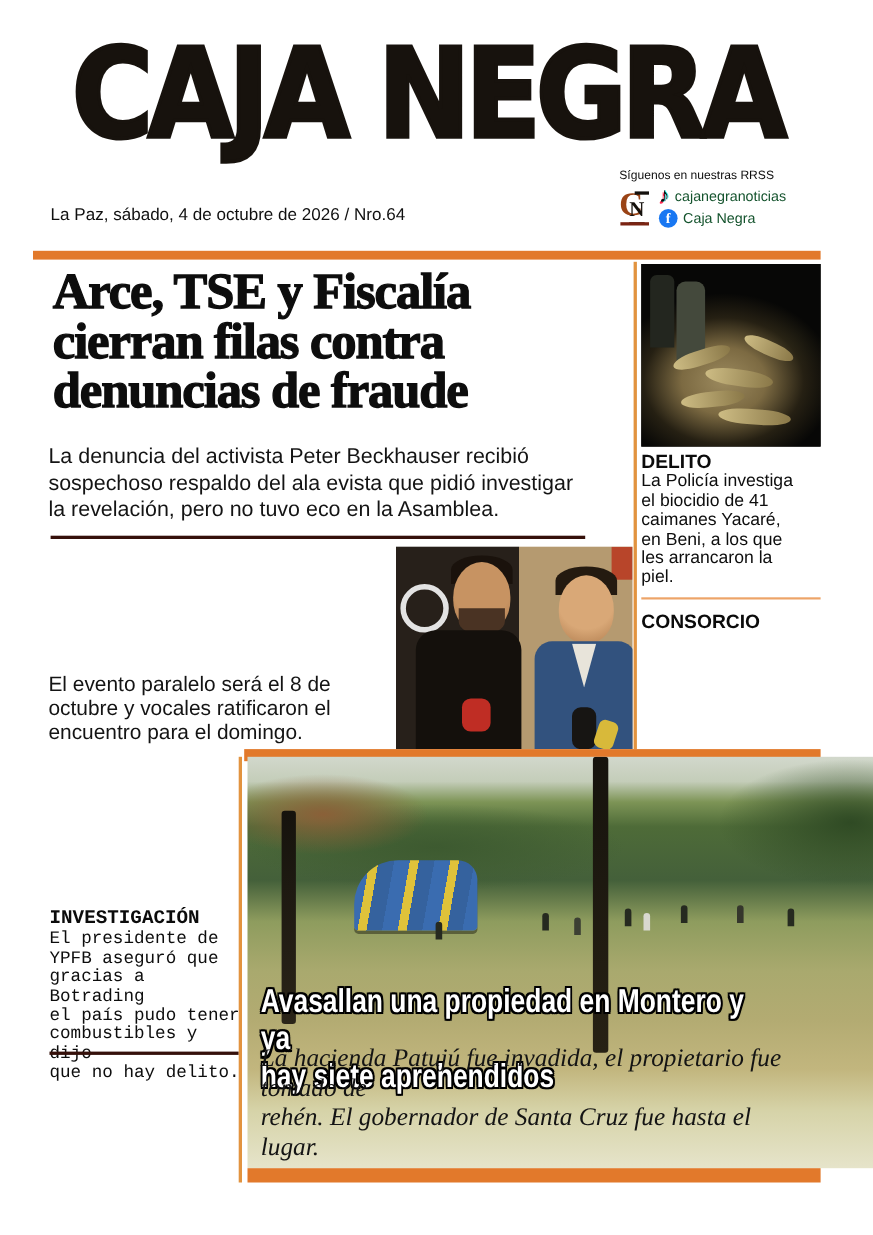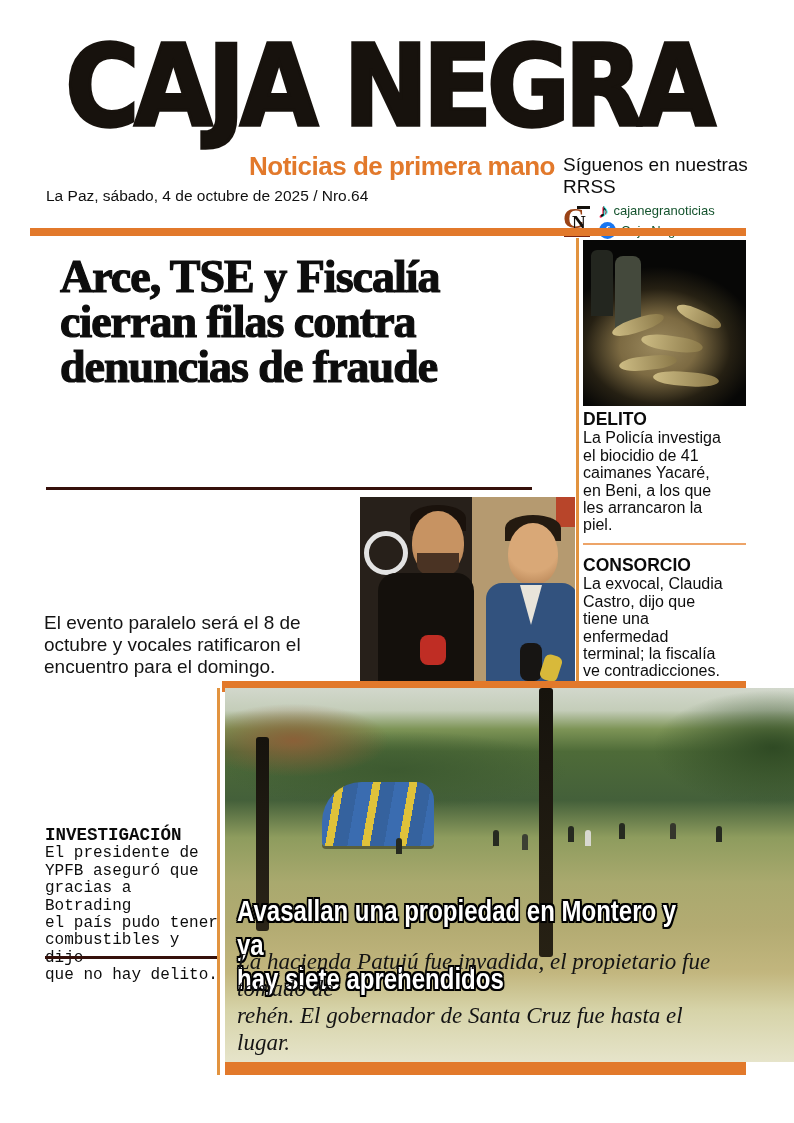--- a/index.html
+++ b/index.html
@@ -10,21 +10,21 @@
   
   .masthead{position:absolute;left:30px;top:26px;width:716px;margin:0;text-align:center;
     font-family:"DejaVu Sans",sans-serif;font-weight:bold;font-size:101px;letter-spacing:-5px;
     color:#17120d;-webkit-text-stroke:3px #17120d;transform:scaleY(1.12);transform-origin:top center;
     line-height:1.05;}
   .tagline{position:absolute;left:132px;top:151px;width:540px;text-align:center;
     font-weight:bold;font-size:26px;letter-spacing:-0.5px;color:#e2792b;}
   .dateline{position:absolute;left:46px;top:187px;font-size:15.5px;color:#101010;}
 
   .social{position:absolute;left:563px;top:154px;width:210px;}
-  .social-heading{font-size:19px;color:#0d0d0d;margin-bottom:3px;}
+  .social-heading{font-size:11px;color:#0d0d0d;margin-bottom:3px;}
   .social-rows{display:flex;align-items:center;}
   .cn-logo{position:relative;width:30px;height:34px;margin-right:6px;flex:0 0 auto;}
   .cn-c{position:absolute;left:0;top:-2px;font-family:"Liberation Serif",serif;font-weight:bold;
     font-size:30px;color:#9a4316;}
   .cn-n{position:absolute;left:9px;top:9px;font-family:"Liberation Serif",serif;font-weight:bold;
     font-size:19px;color:#14100c;border-bottom:2px solid #14100c;}
   .cn-topbar{position:absolute;left:14px;top:3px;width:13px;height:3px;background:#14100c;}
   .cn-botbar{position:absolute;left:1px;bottom:0;width:26px;height:3px;background:#7a2412;}
   .handles{display:flex;flex-direction:column;gap:2px;}
   .handle-row{display:flex;align-items:center;gap:5px;}
@@ -42,21 +42,21 @@
   .bar-bottom{left:225px;top:1062px;width:521px;height:13px;}
   .vrule{position:absolute;width:2.5px;background:#e2933f;}
   .vrule-1{left:576px;top:238px;height:443px;}
   .vrule-2{left:217px;top:688px;height:387px;}
   .hrule-dark{position:absolute;height:2.5px;background:#35100a;}
   .hrule-1{left:46px;top:487px;width:486px;}
   .hrule-left{left:45px;top:956px;width:172px;}
   .hrule-sidebar{position:absolute;left:583px;top:543px;width:163px;height:2px;background:#eda468;}
 
   
-  .headline-main{position:absolute;left:44px;top:238px;width:535px;margin:16px;
+  .headline-main{position:absolute;left:44px;top:238px;width:535px;margin:4px;
     font-family:"Liberation Serif",serif;font-weight:bold;font-size:46px;line-height:0.98;
     letter-spacing:-1px;color:#0d0d0d;-webkit-text-stroke:1.2px #0d0d0d;}
   .standfirst{position:absolute;left:44px;top:404px;width:545px;font-size:19.5px;
     line-height:1.22;color:#141414;}
 
   
   .headline-2{position:absolute;left:44px;top:492px;width:340px;margin:0;
     font-family:"Liberation Serif",serif;font-weight:normal;font-size:37px;line-height:1.04;
     color:#121212;}
   .summary-2{position:absolute;left:44px;top:612px;width:320px;font-size:19px;
@@ -159,21 +159,20 @@
       2px 2px 0 #000,-2px -2px 0 #000,2px -2px 0 #000,-2px 2px 0 #000,0 0 3px #000;}
   .pm-caption{position:absolute;left:12px;bottom:6px;width:502px;
     font-family:"Liberation Serif",serif;font-size:23px;line-height:1.18;color:#141414;font-style:italic;}
 </style>
 </head>
 <body>
 
 <div class="page">
 
   <h1 class="masthead">CAJA NEGRA</h1>
-  <div class="tagline">Noticias de primera mano</div>
 
   <div class="social">
     <div class="social-heading">Síguenos en nuestras RRSS</div>
     <div class="social-rows">
       <div class="cn-logo">
         <span class="cn-c">C</span>
         <span class="cn-topbar"></span>
         <span class="cn-n">N</span>
         <span class="cn-botbar"></span>
       </div>
@@ -183,27 +182,30 @@
           <span class="handle-text">cajanegranoticias</span>
         </div>
         <div class="handle-row">
           <span class="fb-icon">f</span>
           <span class="handle-text">Caja Negra</span>
         </div>
       </div>
     </div>
   </div>
 
-  <div class="dateline">La Paz, sábado, 4 de octubre de 2025  /  Nro.64</div>
+  <div class="dateline">La Paz, sábado, 4 de octubre de 2026  /  Nro.64</div>
 
   <div class="bar bar-top"></div>
 
   <h2 class="headline-main pre">Arce, TSE y Fiscalía
 cierran filas contra
 denuncias de fraude</h2>
+  <div class="standfirst pre">La denuncia del activista Peter Beckhauser recibió
+sospechoso respaldo del ala evista que pidió investigar
+la revelación, pero no tuvo eco en la Asamblea.</div>
 
   <div class="hrule-dark hrule-1"></div>
 
   <div class="summary-2 pre">El evento paralelo será el 8 de
 octubre y vocales ratificaron el
 encuentro para el domingo.</div>
 
   <div class="photo photo-debates">
     <span class="pd-ring"></span>
     <span class="pd-hair1"></span>
@@ -239,26 +241,20 @@
 caimanes Yacaré,
 en Beni, a los que
 les arrancaron la
 piel.</div>
   </div>
 
   <div class="hrule-sidebar"></div>
 
   <div class="blk-consorcio">
     <div class="kicker">CONSORCIO</div>
-    <div class="blurb pre">La exvocal, Claudia
-Castro, dijo que
-tiene una
-enfermedad
-terminal; la fiscalía
-ve contradicciones.</div>
   </div>
 
   <div class="bar bar-mid"></div>
 
 
   <div class="blk-investigacion">
     <div class="kicker">INVESTIGACIÓN</div>
     <div class="blurb pre">El presidente de
 YPFB aseguró que
 gracias a Botrading

